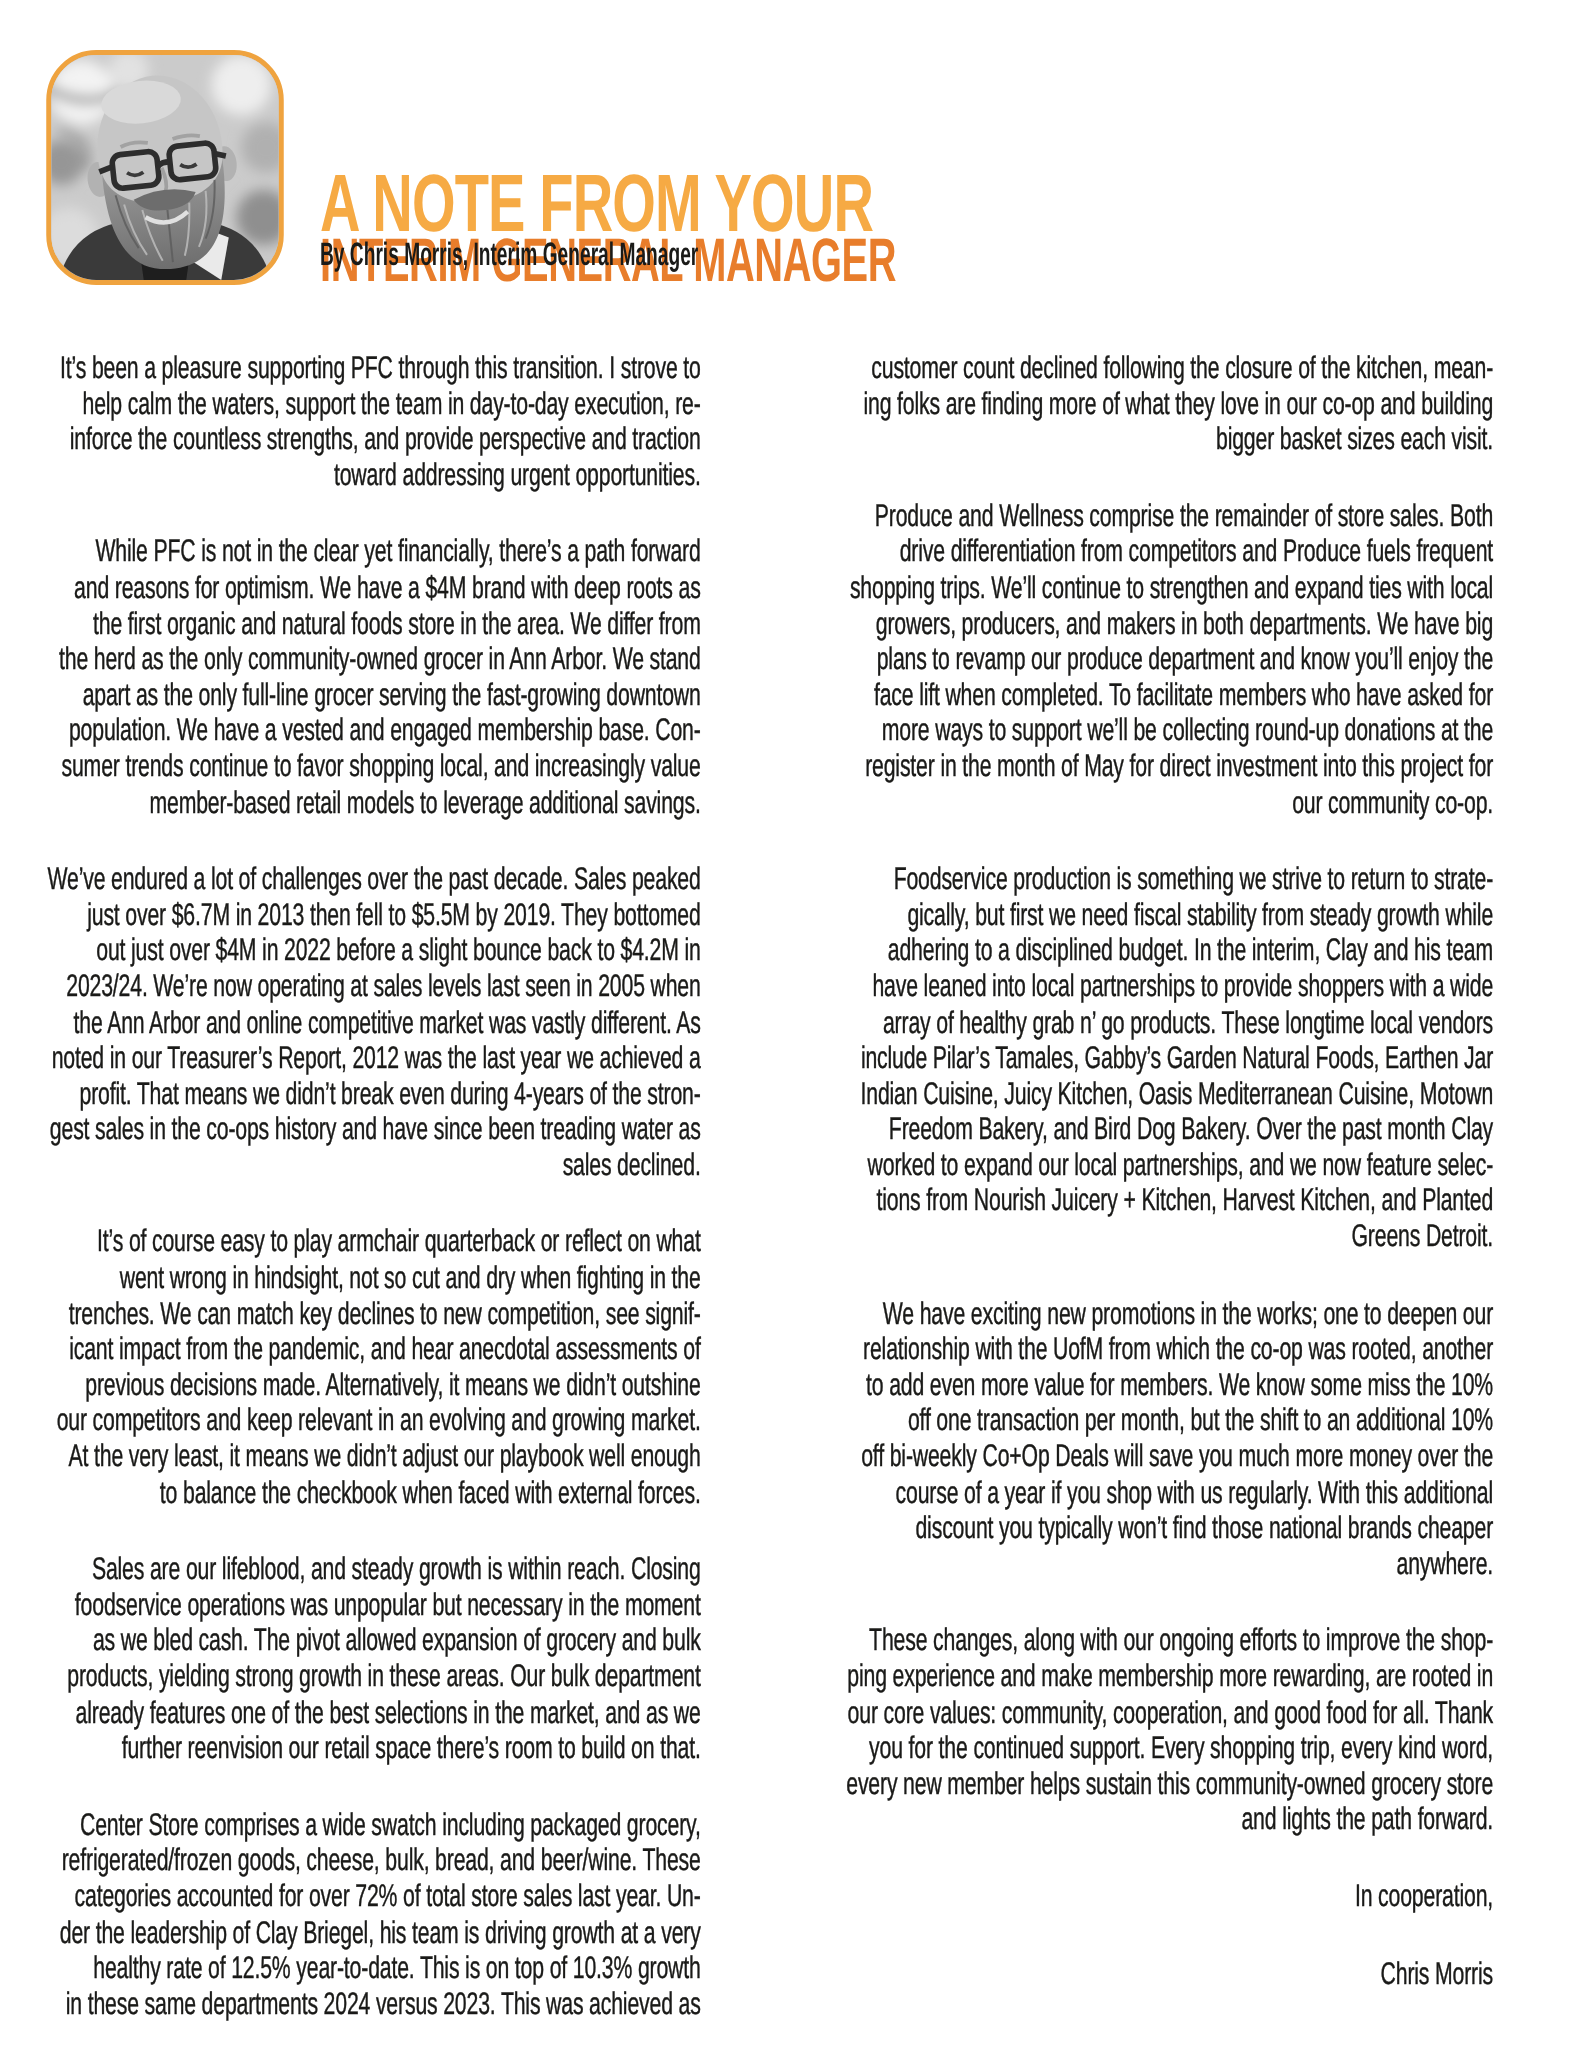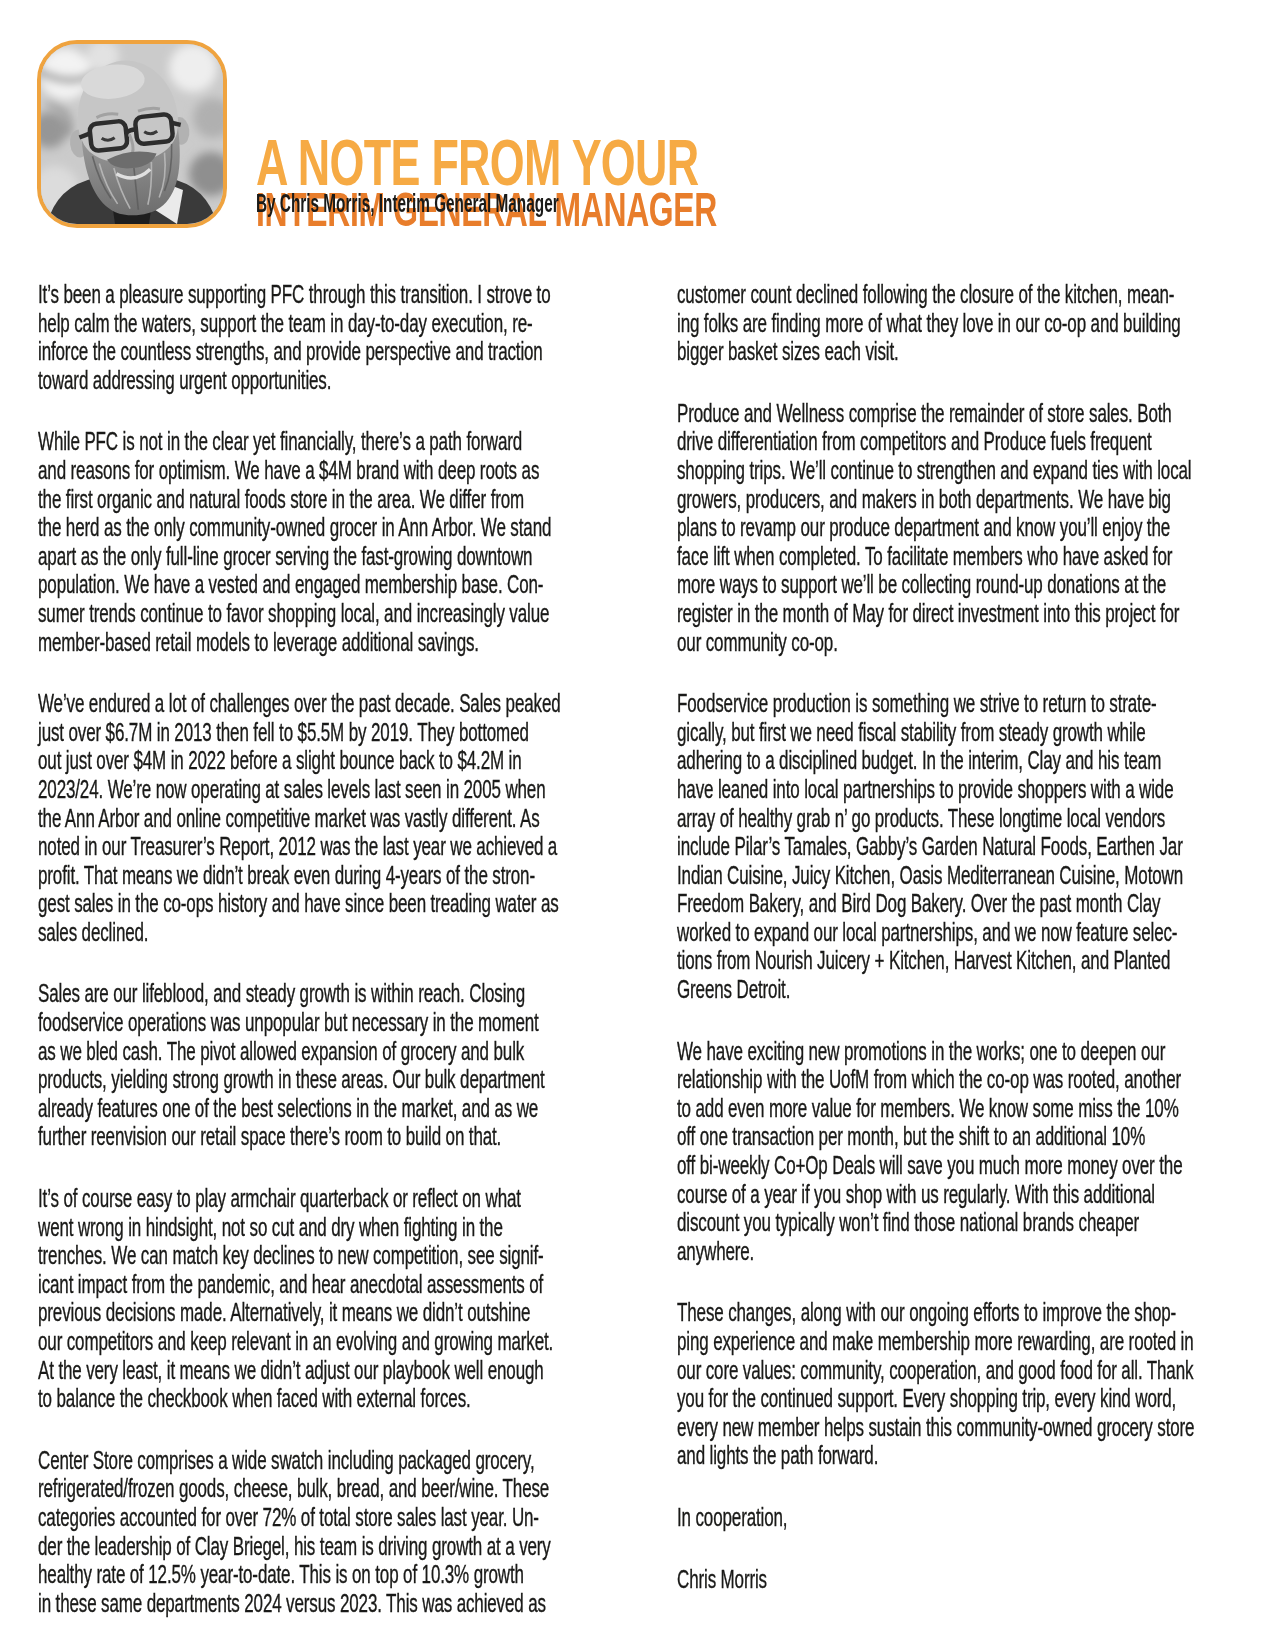--- a/index.html
+++ b/index.html
@@ -44,21 +44,21 @@
     position:absolute; left:256px; top:189px;
     font-size:26px; font-weight:bold; line-height:1.1;
     color:#1a1a18;
     white-space:nowrap;
     transform:scaleX(0.59); transform-origin:left top;
   }
 
   
   .col {
     position:absolute; top:280px;
-    font-size:25px; line-height:28.6px;
+    font-size:25px; line-height:28.6px;text-align:right;
     -webkit-text-stroke:0.35px currentColor;
   }
   .col-left  { left:38px;  }
   .col-right { left:677px; }
   .para { margin:0 0 33px 0; }
   .para:last-child { margin-bottom:10px; }
   .ln {
     white-space:nowrap;
     transform:scaleX(0.68); transform-origin:left top;
     letter-spacing:-0.2px;
@@ -159,36 +159,36 @@
           <div class="ln">just over $6.7M in 2013 then fell to $5.5M by 2019. They bottomed</div>
           <div class="ln">out just over $4M in 2022 before a slight bounce back to $4.2M in</div>
           <div class="ln">2023/24. We’re now operating at sales levels last seen in 2005 when</div>
           <div class="ln">the Ann Arbor and online competitive market was vastly different. As</div>
           <div class="ln">noted in our Treasurer’s Report, 2012 was the last year we achieved a</div>
           <div class="ln">profit. That means we didn’t break even during 4-years of the stron-</div>
           <div class="ln">gest sales in the co-ops history and have since been treading water as</div>
           <div class="ln">sales declined.</div>
         </div>
         <div class="para">
-          <div class="ln">Sales are our lifeblood, and steady growth is within reach. Closing</div>
-          <div class="ln">foodservice operations was unpopular but necessary in the moment</div>
-          <div class="ln">as we bled cash. The pivot allowed expansion of grocery and bulk</div>
-          <div class="ln">products, yielding strong growth in these areas. Our bulk department</div>
-          <div class="ln">already features one of the best selections in the market, and as we</div>
-          <div class="ln">further reenvision our retail space there’s room to build on that.</div>
-        </div>
-        <div class="para">
           <div class="ln">It’s of course easy to play armchair quarterback or reflect on what</div>
           <div class="ln">went wrong in hindsight, not so cut and dry when fighting in the</div>
           <div class="ln">trenches. We can match key declines to new competition, see signif-</div>
           <div class="ln">icant impact from the pandemic, and hear anecdotal assessments of</div>
           <div class="ln">previous decisions made. Alternatively, it means we didn’t outshine</div>
           <div class="ln">our competitors and keep relevant in an evolving and growing market.</div>
           <div class="ln">At the very least, it means we didn’t adjust our playbook well enough</div>
           <div class="ln">to balance the checkbook when faced with external forces.</div>
+        </div>
+        <div class="para">
+          <div class="ln">Sales are our lifeblood, and steady growth is within reach. Closing</div>
+          <div class="ln">foodservice operations was unpopular but necessary in the moment</div>
+          <div class="ln">as we bled cash. The pivot allowed expansion of grocery and bulk</div>
+          <div class="ln">products, yielding strong growth in these areas. Our bulk department</div>
+          <div class="ln">already features one of the best selections in the market, and as we</div>
+          <div class="ln">further reenvision our retail space there’s room to build on that.</div>
         </div>
         <div class="para">
           <div class="ln">Center Store comprises a wide swatch including packaged grocery,</div>
           <div class="ln">refrigerated/frozen goods, cheese, bulk, bread, and beer/wine. These</div>
           <div class="ln">categories accounted for over 72% of total store sales last year. Un-</div>
           <div class="ln">der the leadership of Clay Briegel, his team is driving growth at a very</div>
           <div class="ln">healthy rate of 12.5% year-to-date. This is on top of 10.3% growth</div>
           <div class="ln">in these same departments 2024 versus 2023. This was achieved as</div>
         </div>
       </section>

